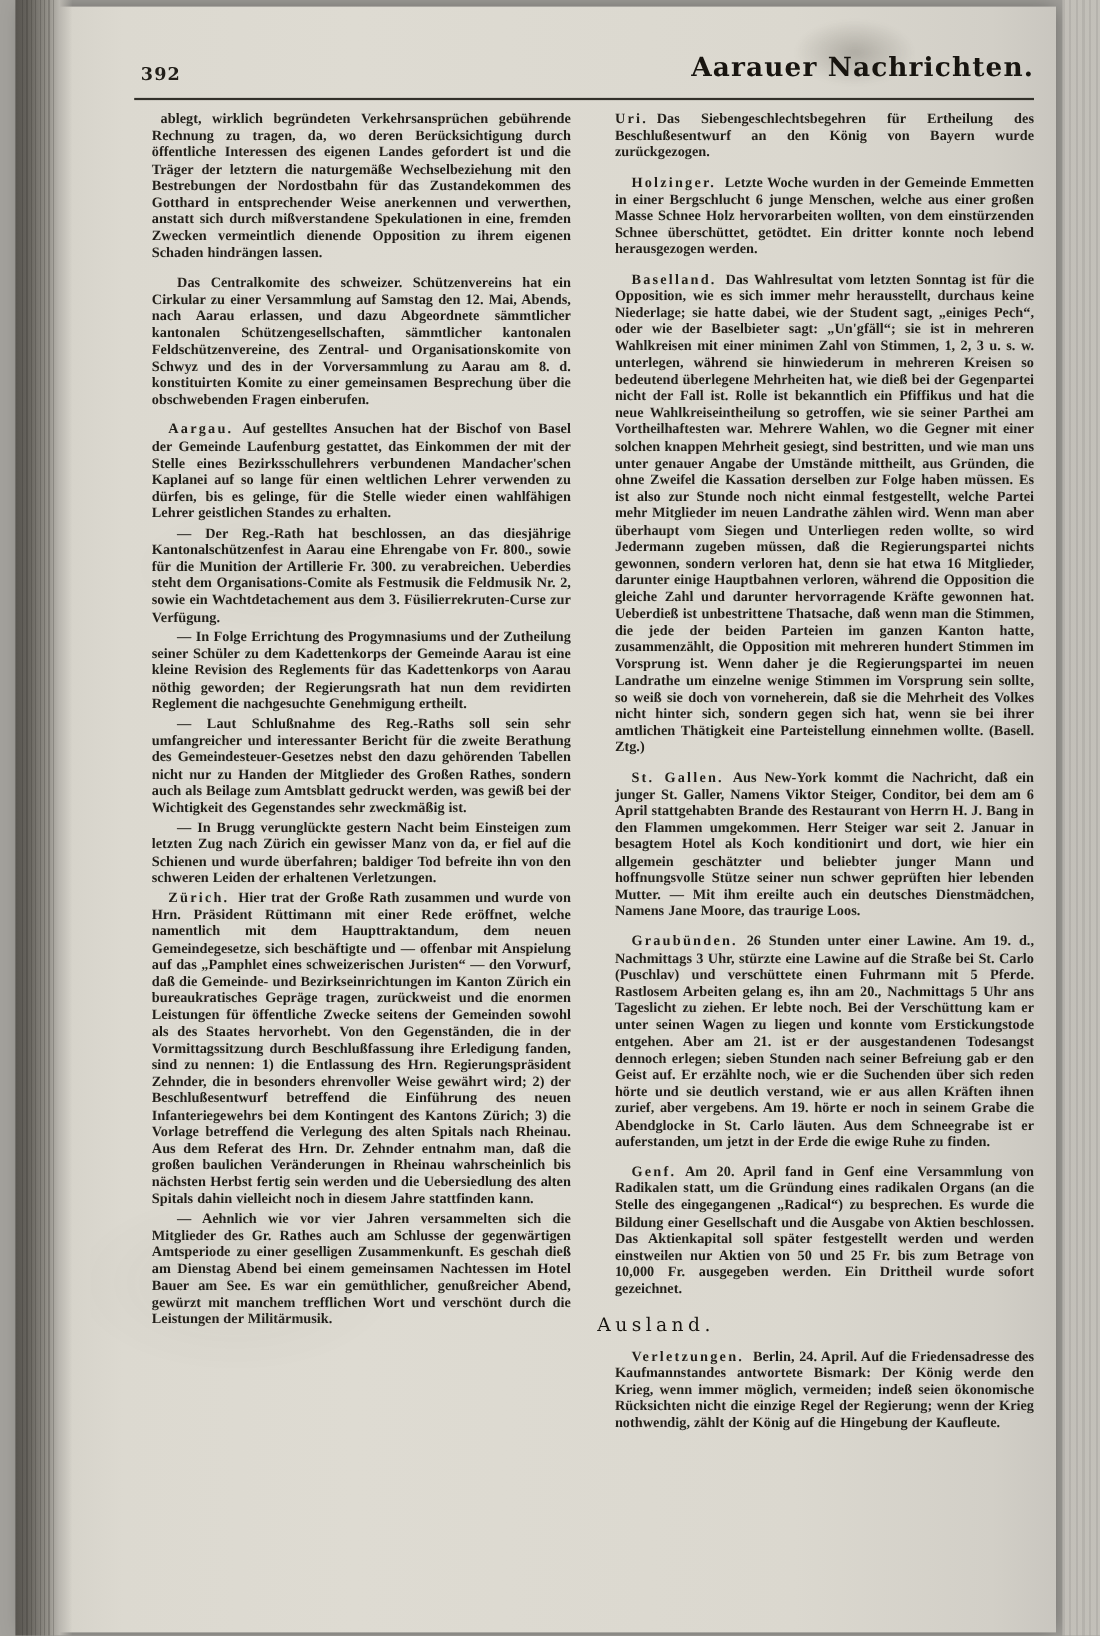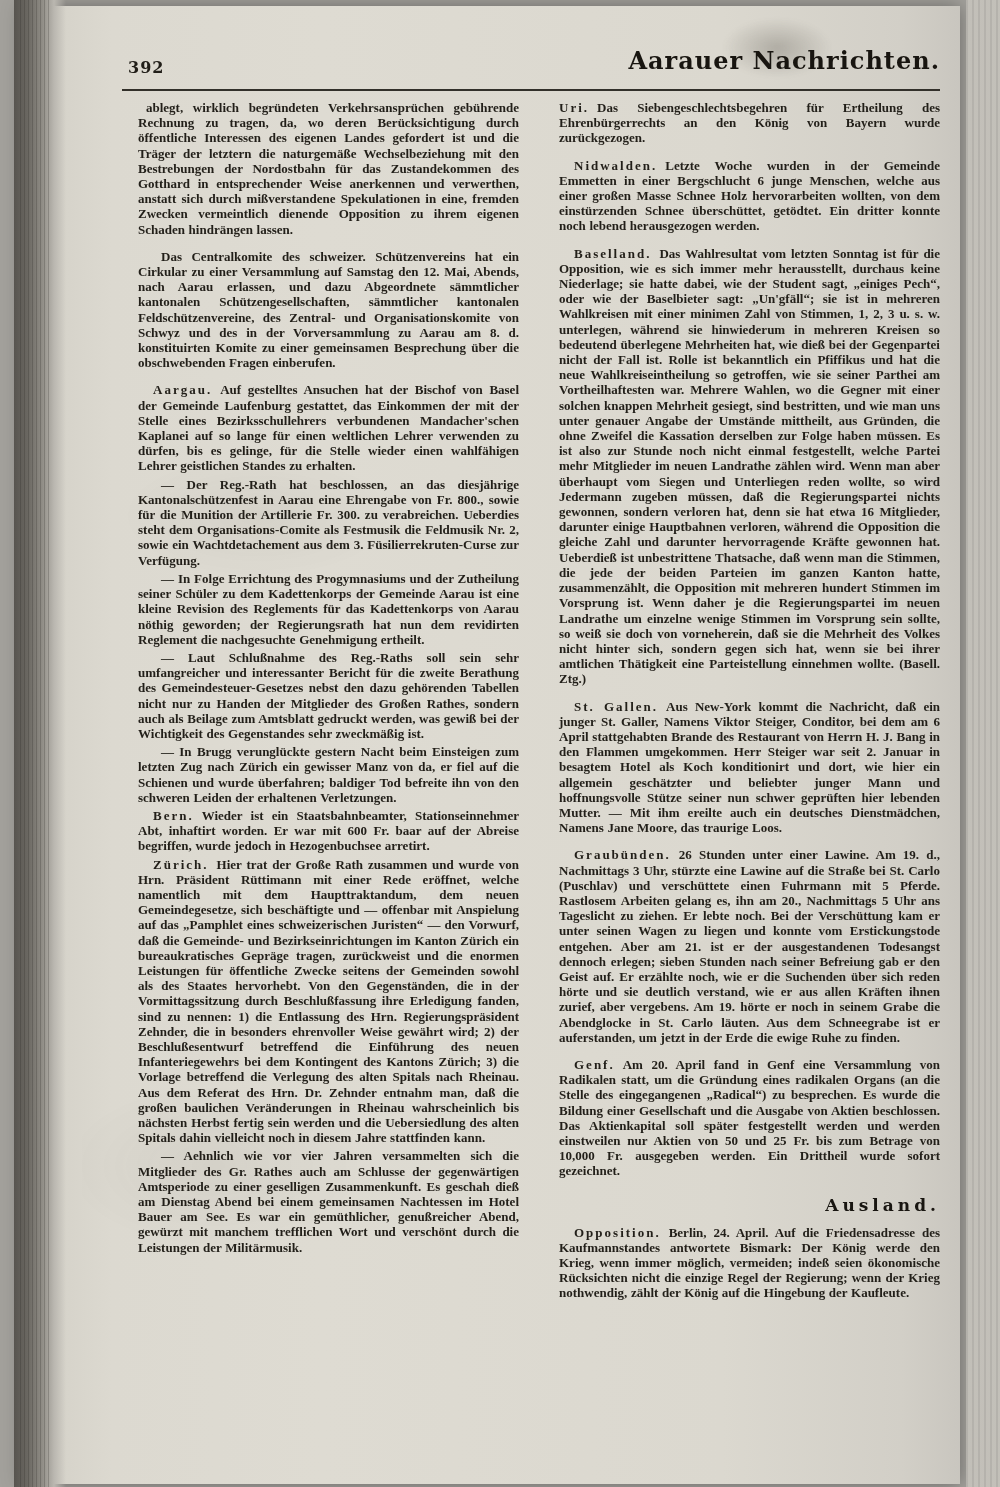--- a/index.html
+++ b/index.html
@@ -61,22 +61,22 @@
     margin:3px 0 0 16px;
     font-size:13px;font-weight:bold;line-height:15.2px;
     text-align:justify;text-indent:15px;
     color:#221f19;
     hyphens:auto;word-spacing:.4px;font-family:Liberation Serif, serif;
   }
   .para.flush{text-indent:0;margin-top:0;}
   .para.sect{margin-top:12px;}
   .lead{font-weight:bold;letter-spacing:2px;padding-right:8px;}
   .ausland{
-    margin:16px 0 10px 0;text-align:right;
-    font-size:17px;font-weight:bold;letter-spacing:4px;color:#181510;
+    margin:16px 0 10px 0;text-align:left;
+    font-size:17px;font-weight:normal;letter-spacing:4px;color:#181510;
   }
 </style>
 </head>
 <body>
 
 <div class="page">
   <div class="artifact-smudge"></div>
   <div class="artifact-bleed"></div>
 
   <div class="content">
@@ -89,36 +89,35 @@
     <div class="cols">
 
       <div class="col">
         <p class="para flush"><span class="lead"></span><span>ablegt, wirklich begründeten Verkehrsansprüchen gebührende Rechnung zu tragen, da, wo deren Berücksichtigung durch öffentliche Interessen des eigenen Landes gefordert ist und die Träger der letztern die naturgemäße Wechselbeziehung mit den Bestrebungen der Nordostbahn für das Zustandekommen des Gotthard in entsprechender Weise anerkennen und verwerthen, anstatt sich durch mißverstandene Spekulationen in eine, fremden Zwecken vermeintlich dienende Opposition zu ihrem eigenen Schaden hindrängen lassen.</span></p>
         <p class="para sect"><span class="lead"></span><span>Das Centralkomite des schweizer. Schützenvereins hat ein Cirkular zu einer Versammlung auf Samstag den 12. Mai, Abends, nach Aarau erlassen, und dazu Abgeordnete sämmtlicher kantonalen Schützengesellschaften, sämmtlicher kantonalen Feldschützenvereine, des Zentral- und Organisationskomite von Schwyz und des in der Vorversammlung zu Aarau am 8. d. konstituirten Komite zu einer gemeinsamen Besprechung über die obschwebenden Fragen einberufen.</span></p>
         <p class="para sect"><span class="lead">Aargau.</span><span>Auf gestelltes Ansuchen hat der Bischof von Basel der Gemeinde Laufenburg gestattet, das Einkommen der mit der Stelle eines Bezirksschullehrers verbundenen Mandacher'schen Kaplanei auf so lange für einen weltlichen Lehrer verwenden zu dürfen, bis es gelinge, für die Stelle wieder einen wahlfähigen Lehrer geistlichen Standes zu erhalten.</span></p>
         <p class="para"><span class="lead"></span><span>— Der Reg.-Rath hat beschlossen, an das diesjährige Kantonalschützenfest in Aarau eine Ehrengabe von Fr. 800., sowie für die Munition der Artillerie Fr. 300. zu verabreichen. Ueberdies steht dem Organisations-Comite als Festmusik die Feldmusik Nr. 2, sowie ein Wachtdetachement aus dem 3. Füsilierrekruten-Curse zur Verfügung.</span></p>
         <p class="para"><span class="lead"></span><span>— In Folge Errichtung des Progymnasiums und der Zutheilung seiner Schüler zu dem Kadettenkorps der Gemeinde Aarau ist eine kleine Revision des Reglements für das Kadettenkorps von Aarau nöthig geworden; der Regierungsrath hat nun dem revidirten Reglement die nachgesuchte Genehmigung ertheilt.</span></p>
         <p class="para"><span class="lead"></span><span>— Laut Schlußnahme des Reg.-Raths soll sein sehr umfangreicher und interessanter Bericht für die zweite Berathung des Gemeindesteuer-Gesetzes nebst den dazu gehörenden Tabellen nicht nur zu Handen der Mitglieder des Großen Rathes, sondern auch als Beilage zum Amtsblatt gedruckt werden, was gewiß bei der Wichtigkeit des Gegenstandes sehr zweckmäßig ist.</span></p>
         <p class="para"><span class="lead"></span><span>— In Brugg verunglückte gestern Nacht beim Einsteigen zum letzten Zug nach Zürich ein gewisser Manz von da, er fiel auf die Schienen und wurde überfahren; baldiger Tod befreite ihn von den schweren Leiden der erhaltenen Verletzungen.</span></p>
-        <p class="para"><span class="lead">Bern.</span><span>Wieder ist ein Staatsbahnbeamter, Stationseinnehmer Abt, inhaftirt worden. Er war mit 600 Fr. baar auf der Abreise begriffen, wurde jedoch in Hezogenbuchsee arretirt.</span></p>
         <p class="para"><span class="lead">Zürich.</span><span>Hier trat der Große Rath zusammen und wurde von Hrn. Präsident Rüttimann mit einer Rede eröffnet, welche namentlich mit dem Haupttraktandum, dem neuen Gemeindegesetze, sich beschäftigte und — offenbar mit Anspielung auf das „Pamphlet eines schweizerischen Juristen“ — den Vorwurf, daß die Gemeinde- und Bezirkseinrichtungen im Kanton Zürich ein bureaukratisches Gepräge tragen, zurückweist und die enormen Leistungen für öffentliche Zwecke seitens der Gemeinden sowohl als des Staates hervorhebt. Von den Gegenständen, die in der Vormittagssitzung durch Beschlußfassung ihre Erledigung fanden, sind zu nennen: 1) die Entlassung des Hrn. Regierungspräsident Zehnder, die in besonders ehrenvoller Weise gewährt wird; 2) der Beschlußesentwurf betreffend die Einführung des neuen Infanteriegewehrs bei dem Kontingent des Kantons Zürich; 3) die Vorlage betreffend die Verlegung des alten Spitals nach Rheinau. Aus dem Referat des Hrn. Dr. Zehnder entnahm man, daß die großen baulichen Veränderungen in Rheinau wahrscheinlich bis nächsten Herbst fertig sein werden und die Uebersiedlung des alten Spitals dahin vielleicht noch in diesem Jahre stattfinden kann.</span></p>
         <p class="para"><span class="lead"></span><span>— Aehnlich wie vor vier Jahren versammelten sich die Mitglieder des Gr. Rathes auch am Schlusse der gegenwärtigen Amtsperiode zu einer geselligen Zusammenkunft. Es geschah dieß am Dienstag Abend bei einem gemeinsamen Nachtessen im Hotel Bauer am See. Es war ein gemüthlicher, genußreicher Abend, gewürzt mit manchem trefflichen Wort und verschönt durch die Leistungen der Militärmusik.</span></p>
       </div>
 
       <div class="col">
-        <p class="para flush"><span class="lead">Uri.</span><span>Das Siebengeschlechtsbegehren für Ertheilung des Ehrenbürgerrechts an den König von Bayern wurde zurückgezogen.</span></p>
-        <p class="para sect"><span class="lead">Nidwalden.</span><span>Letzte Woche wurden in der Gemeinde Emmetten in einer Bergschlucht 6 junge Menschen, welche aus einer großen Masse Schnee Holz hervorarbeiten wollten, von dem einstürzenden Schnee überschüttet, getödtet. Ein dritter konnte noch lebend herausgezogen werden.</span></p>
+        <p class="para flush"><span class="lead">Uri.</span><span>Das Siebengeschlechtsbegehren für Ertheilung des Beschlußesentwurf an den König von Bayern wurde zurückgezogen.</span></p>
+        <p class="para sect"><span class="lead">Holzinger.</span><span>Letzte Woche wurden in der Gemeinde Emmetten in einer Bergschlucht 6 junge Menschen, welche aus einer großen Masse Schnee Holz hervorarbeiten wollten, von dem einstürzenden Schnee überschüttet, getödtet. Ein dritter konnte noch lebend herausgezogen werden.</span></p>
         <p class="para sect"><span class="lead">Baselland.</span><span>Das Wahlresultat vom letzten Sonntag ist für die Opposition, wie es sich immer mehr herausstellt, durchaus keine Niederlage; sie hatte dabei, wie der Student sagt, „einiges Pech“, oder wie der Baselbieter sagt: „Un'gfäll“; sie ist in mehreren Wahlkreisen mit einer minimen Zahl von Stimmen, 1, 2, 3 u. s. w. unterlegen, während sie hinwiederum in mehreren Kreisen so bedeutend überlegene Mehrheiten hat, wie dieß bei der Gegenpartei nicht der Fall ist. Rolle ist bekanntlich ein Pfiffikus und hat die neue Wahlkreiseintheilung so getroffen, wie sie seiner Parthei am Vortheilhaftesten war. Mehrere Wahlen, wo die Gegner mit einer solchen knappen Mehrheit gesiegt, sind bestritten, und wie man uns unter genauer Angabe der Umstände mittheilt, aus Gründen, die ohne Zweifel die Kassation derselben zur Folge haben müssen. Es ist also zur Stunde noch nicht einmal festgestellt, welche Partei mehr Mitglieder im neuen Landrathe zählen wird. Wenn man aber überhaupt vom Siegen und Unterliegen reden wollte, so wird Jedermann zugeben müssen, daß die Regierungspartei nichts gewonnen, sondern verloren hat, denn sie hat etwa 16 Mitglieder, darunter einige Hauptbahnen verloren, während die Opposition die gleiche Zahl und darunter hervorragende Kräfte gewonnen hat. Ueberdieß ist unbestrittene Thatsache, daß wenn man die Stimmen, die jede der beiden Parteien im ganzen Kanton hatte, zusammenzählt, die Opposition mit mehreren hundert Stimmen im Vorsprung ist. Wenn daher je die Regierungspartei im neuen Landrathe um einzelne wenige Stimmen im Vorsprung sein sollte, so weiß sie doch von vorneherein, daß sie die Mehrheit des Volkes nicht hinter sich, sondern gegen sich hat, wenn sie bei ihrer amtlichen Thätigkeit eine Parteistellung einnehmen wollte. (Basell. Ztg.)</span></p>
         <p class="para sect"><span class="lead">St. Gallen.</span><span>Aus New-York kommt die Nachricht, daß ein junger St. Galler, Namens Viktor Steiger, Conditor, bei dem am 6 April stattgehabten Brande des Restaurant von Herrn H. J. Bang in den Flammen umgekommen. Herr Steiger war seit 2. Januar in besagtem Hotel als Koch konditionirt und dort, wie hier ein allgemein geschätzter und beliebter junger Mann und hoffnungsvolle Stütze seiner nun schwer geprüften hier lebenden Mutter. — Mit ihm ereilte auch ein deutsches Dienstmädchen, Namens Jane Moore, das traurige Loos.</span></p>
         <p class="para sect"><span class="lead">Graubünden.</span><span>26 Stunden unter einer Lawine. Am 19. d., Nachmittags 3 Uhr, stürzte eine Lawine auf die Straße bei St. Carlo (Puschlav) und verschüttete einen Fuhrmann mit 5 Pferde. Rastlosem Arbeiten gelang es, ihn am 20., Nachmittags 5 Uhr ans Tageslicht zu ziehen. Er lebte noch. Bei der Verschüttung kam er unter seinen Wagen zu liegen und konnte vom Erstickungstode entgehen. Aber am 21. ist er der ausgestandenen Todesangst dennoch erlegen; sieben Stunden nach seiner Befreiung gab er den Geist auf. Er erzählte noch, wie er die Suchenden über sich reden hörte und sie deutlich verstand, wie er aus allen Kräften ihnen zurief, aber vergebens. Am 19. hörte er noch in seinem Grabe die Abendglocke in St. Carlo läuten. Aus dem Schneegrabe ist er auferstanden, um jetzt in der Erde die ewige Ruhe zu finden.</span></p>
         <p class="para sect"><span class="lead">Genf.</span><span>Am 20. April fand in Genf eine Versammlung von Radikalen statt, um die Gründung eines radikalen Organs (an die Stelle des eingegangenen „Radical“) zu besprechen. Es wurde die Bildung einer Gesellschaft und die Ausgabe von Aktien beschlossen. Das Aktienkapital soll später festgestellt werden und werden einstweilen nur Aktien von 50 und 25 Fr. bis zum Betrage von 10,000 Fr. ausgegeben werden. Ein Drittheil wurde sofort gezeichnet.</span></p>
 
         <h2 class="ausland">Ausland.</h2>
 
-        <p class="para"><span class="lead">Opposition.</span><span>Berlin, 24. April. Auf die Friedensadresse des Kaufmannstandes antwortete Bismark: Der König werde den Krieg, wenn immer möglich, vermeiden; indeß seien ökonomische Rücksichten nicht die einzige Regel der Regierung; wenn der Krieg nothwendig, zählt der König auf die Hingebung der Kaufleute.</span></p>
+        <p class="para"><span class="lead">Verletzungen.</span><span>Berlin, 24. April. Auf die Friedensadresse des Kaufmannstandes antwortete Bismark: Der König werde den Krieg, wenn immer möglich, vermeiden; indeß seien ökonomische Rücksichten nicht die einzige Regel der Regierung; wenn der Krieg nothwendig, zählt der König auf die Hingebung der Kaufleute.</span></p>
 
       </div>
 
     </div>
   </div>
 </div>
 
 <div class="spine"></div>
 <div class="spine-streaks"></div>
 <div class="fore-edge"></div>

